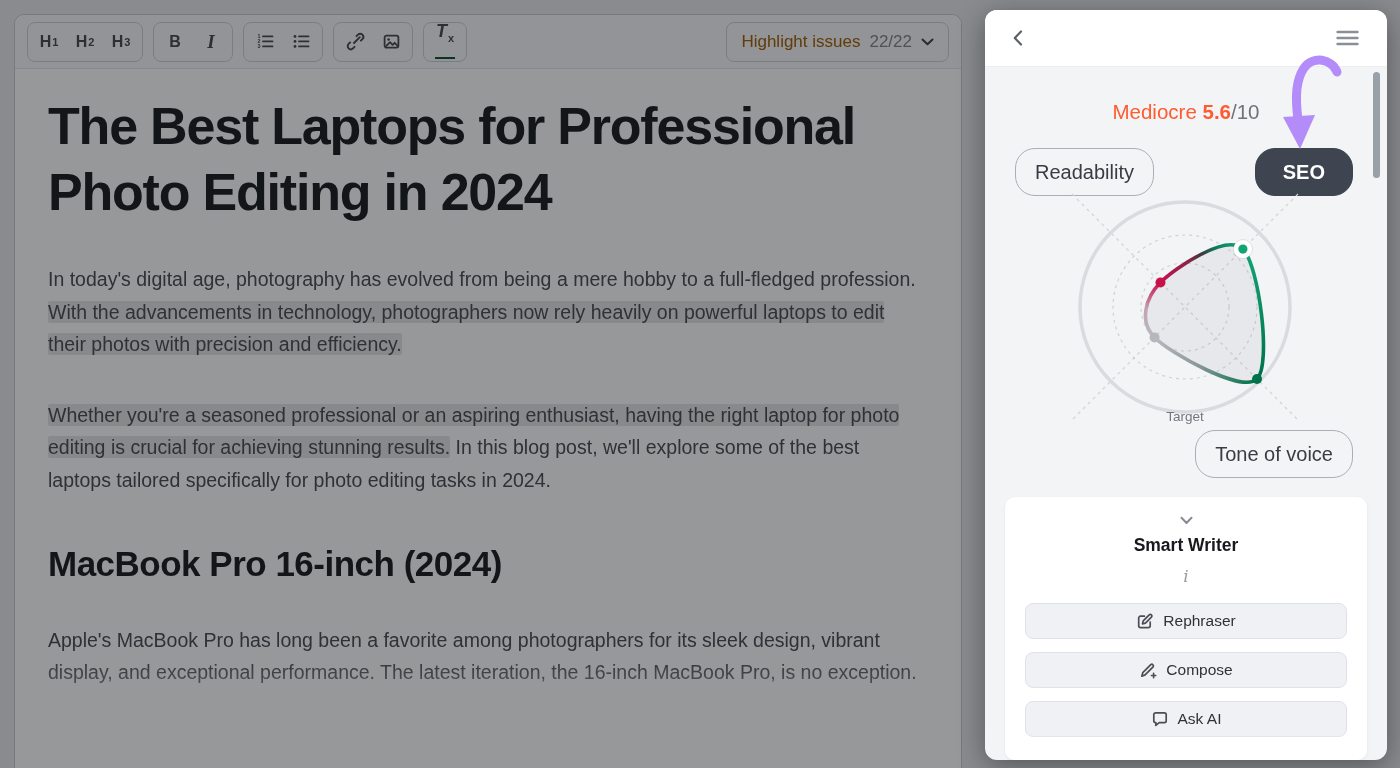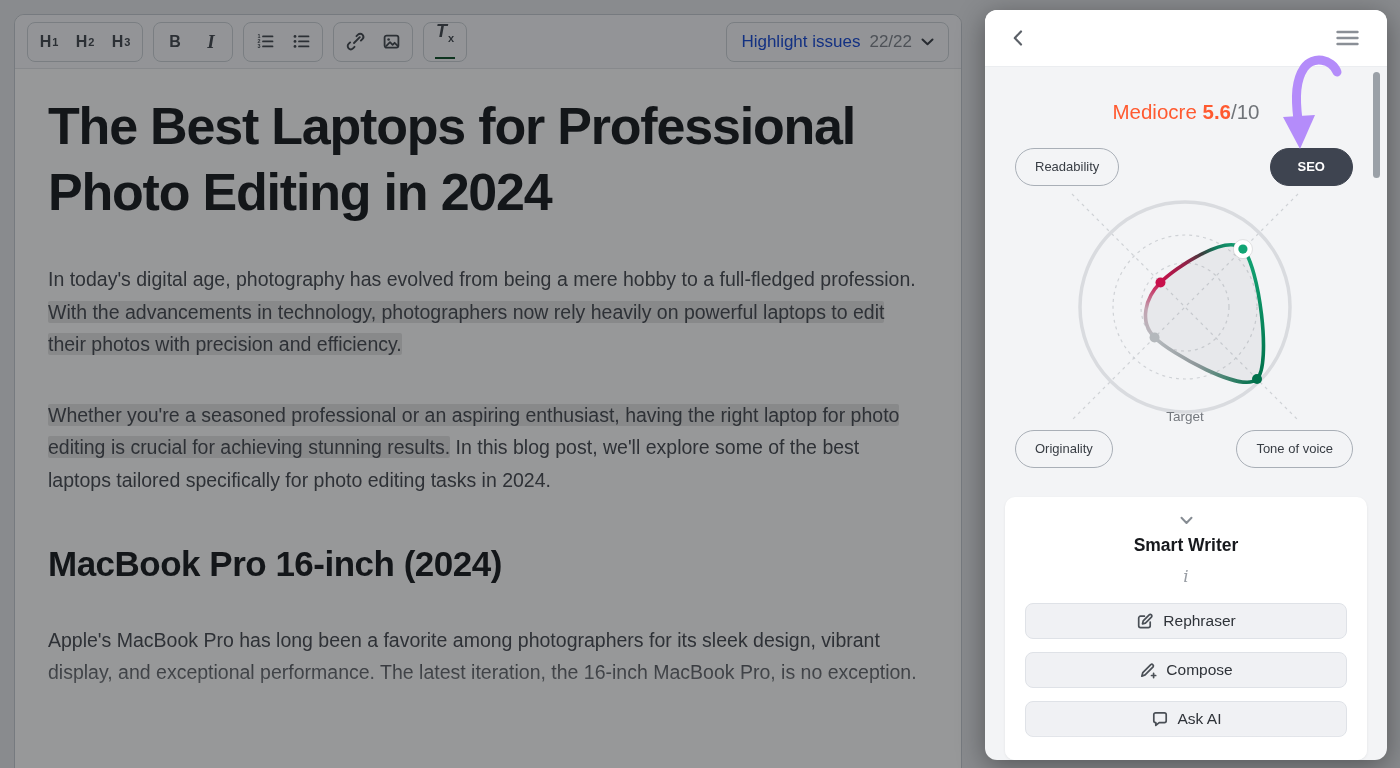--- a/index.html
+++ b/index.html
@@ -13,21 +13,21 @@
     display:flex;align-items:center;padding:0 12px;gap:10px;border-radius:9px 9px 0 0;}
   .tb-group{display:flex;align-items:center;height:40px;border:1px solid #cdd2d8;border-radius:8px;padding:0 3px;background:transparent;}
   .tb-btn{display:flex;align-items:center;justify-content:center;min-width:36px;height:34px;border:none;background:transparent;
     color:#474c54;font-size:16px;font-weight:700;cursor:pointer;padding:0 4px;}
   .tb-btn sub{font-size:11px;font-weight:700;margin-left:1px;}
   .tb-btn.italic{font-family:"Liberation Serif","DejaVu Serif",serif;font-style:italic;font-size:19px;}
   .tb-btn svg{display:block;}
   .tx-wrap{font-family:"Liberation Serif","DejaVu Serif",serif;font-style:italic;font-size:18px;border-bottom:2px solid #14532d;line-height:15px;padding:0 1px 11px 1px;}
   .tx-wrap sub{font-style:normal;font-family:"Liberation Sans",sans-serif;font-size:11px;font-weight:700;}
   .dd{margin-left:auto;display:flex;align-items:center;gap:9px;height:40px;border:1px solid #cdd2d8;border-radius:8px;padding:0 14px;cursor:pointer;}
-  .dd .dd-label{font-size:17px;color:#1d4ed8;}
+  .dd .dd-label{font-size:17px;color:#a16207;}
   .dd .dd-count{font-size:17px;color:#81868e;}
 
   .doc{padding:16px 40px 0 33px;}
   .doc h1{font-size:52px;line-height:1.27;letter-spacing:-1.2px;font-weight:700;color:#1d1f23;margin:8px 0 0;}
   .doc h2{font-size:35px;line-height:1.25;letter-spacing:-.5px;font-weight:700;color:#1d1f23;margin:46px 0 0;}
   .doc p{font-size:19.5px;line-height:32.5px;color:#4a4e55;margin:38px 0 0;}
   .doc .hl{background:#e5e5e5;border-radius:2px;box-decoration-break:clone;-webkit-box-decoration-break:clone;}
   .doc-fade{position:absolute;left:1px;right:1px;bottom:36px;height:112px;z-index:2;
     background:linear-gradient(rgba(255,255,255,0) 0%, #ffffff 90%);pointer-events:none;}
 
@@ -39,22 +39,22 @@
     border-radius:12px;z-index:10;box-shadow:0 6px 28px rgba(0,0,0,.38);overflow:hidden;}
   .panel-header{position:absolute;left:0;top:0;right:0;height:57px;background:#ffffff;
     border-bottom:1px solid #ebedf0;display:flex;align-items:center;justify-content:space-between;padding:0 24px;}
   .icon-btn{background:none;border:none;padding:4px;cursor:pointer;display:flex;align-items:center;}
 
   .score{position:absolute;left:0;right:0;top:90px;text-align:center;font-size:20.5px;}
   .score .s-label{color:#ff5a30;}
   .score .s-val{color:#ff5a30;font-weight:700;}
   .score .s-max{color:#6f7378;}
 
-  .pill{position:absolute;height:38px;line-height:36px;border-radius:20px;padding:0 19px;
-    font-size:13px;color:#383d44;border:1px solid #a9afb7;background:transparent;cursor:pointer;}
+  .pill{position:absolute;height:48px;line-height:36px;border-radius:20px;padding:0 19px;
+    font-size:20px;color:#383d44;border:1px solid #a9afb7;background:transparent;cursor:pointer;}
   .pill.active{background:#3e4450;border-color:#3e4450;color:#ffffff;font-weight:700;padding:0 27px;}
   .pill.p-read{left:30px;top:138px;}
   .pill.p-seo{right:34px;top:138px;}
   .pill.p-orig{left:30px;top:420px;}
   .pill.p-tone{right:34px;top:420px;}
 
   .gauge{position:absolute;left:20px;top:182px;}
   .gauge text{font-size:13.5px;fill:#73777d;}
 
   
@@ -186,21 +186,20 @@
       </button>
     </div>
 
     <div class="score">
       <span class="s-label" style="color: rgb(255, 90, 48);">Mediocre</span>
       <span class="s-val" style="color: rgb(255, 90, 48);"> <b>5.6</b></span><span class="s-max">/10</span>
     </div>
 
     <button class="pill p-read">Readability</button>
     <button class="pill p-seo active">SEO</button>
-    <button class="pill p-orig">Originality</button>
     <button class="pill p-tone">Tone of voice</button>
 
     <svg class="gauge" width="362" height="246" viewBox="0 0 362 246">
       <defs>
         <linearGradient id="grad0" gradientUnits="userSpaceOnUse" x1="155.49875003188612" y1="90.49875003188613" x2="237.91204537917827" y2="57.08795462082176">
           <stop offset="0" stop-color="#c8104b"></stop>
             <stop offset="0.38" stop-color="#8c2447"></stop>
             <stop offset="0.55" stop-color="#3c3a3c"></stop>
             <stop offset="0.72" stop-color="#117a5c"></stop>
             <stop offset="1" stop-color="#12a574"></stop>

